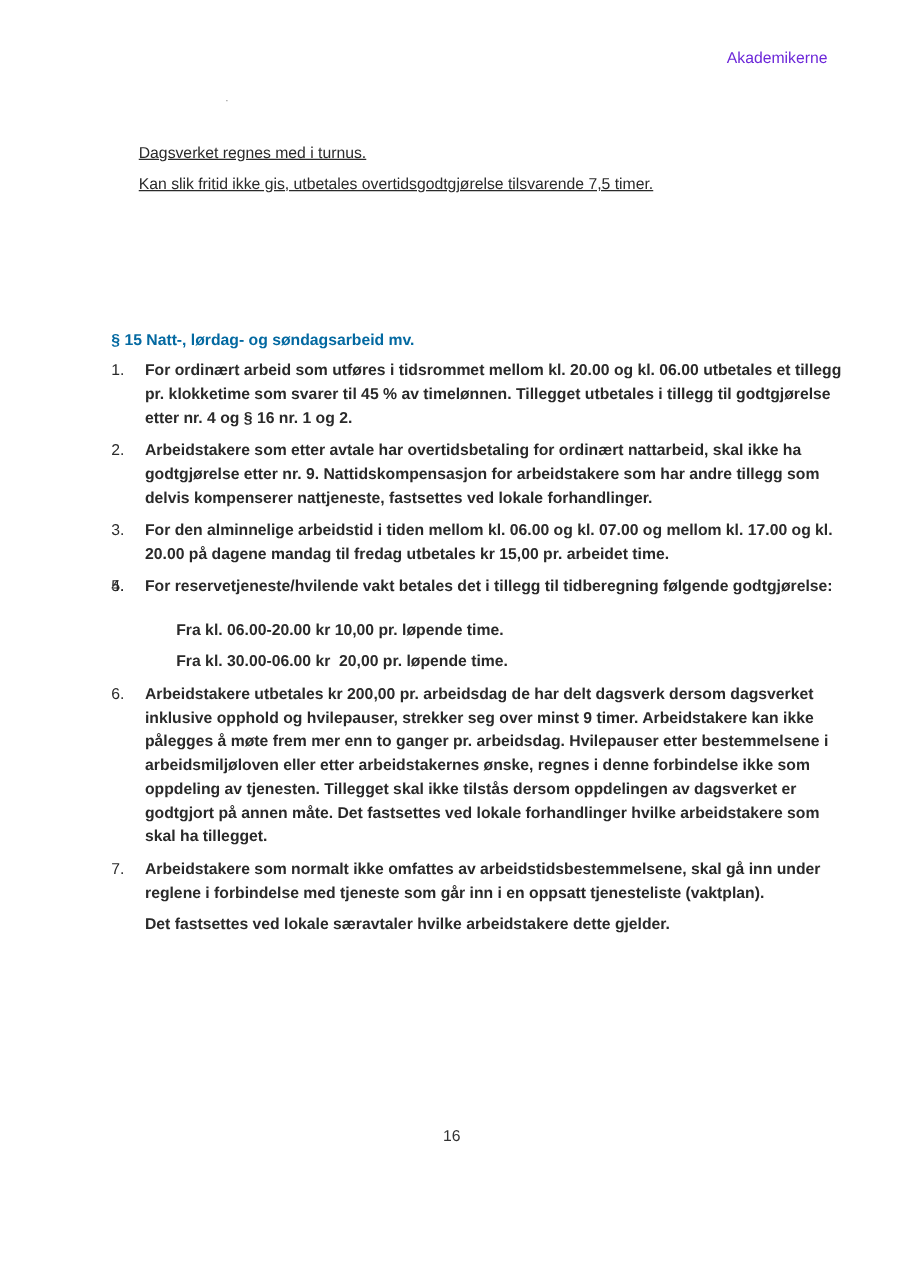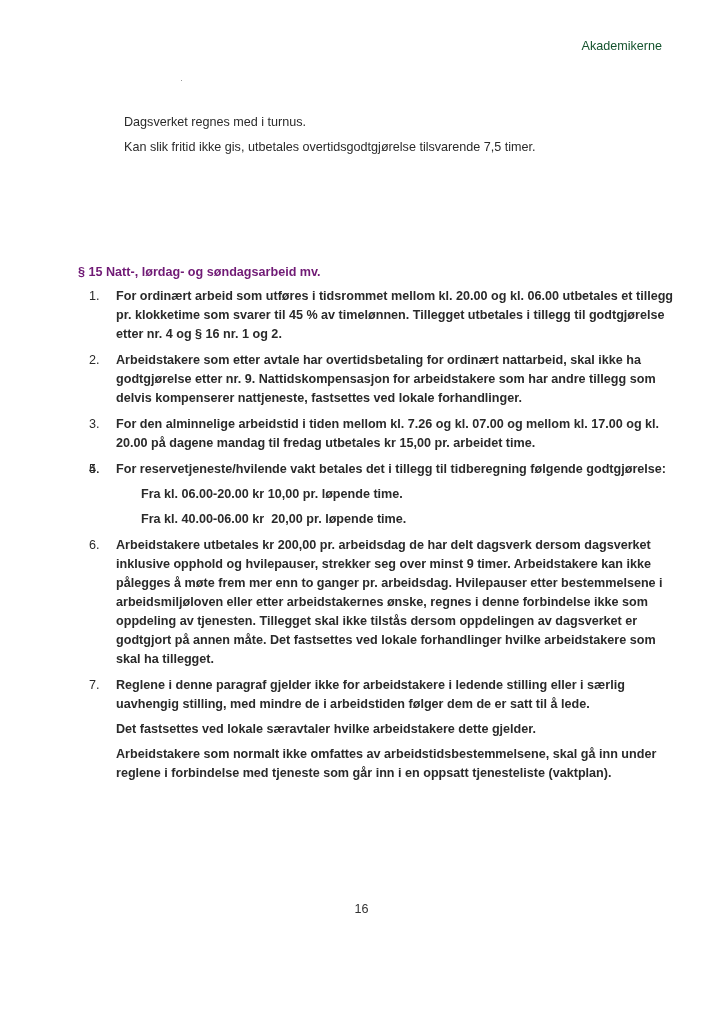--- a/index.html
+++ b/index.html
@@ -15,45 +15,46 @@
       font-family: "Liberation Sans", sans-serif;
       color: #2a2a2a;
       font-size: 12.6px;
       line-height: 19px;
     }
     .header-org {
       position: absolute;
       top: 37px;
       right: 57px;
       font-size: 12.6px;
-      color: #14532d;
+      color: #6d28d9;
     }
     .speck {
       position: absolute;
       left: 181px;
       top: 80px;
       width: 1px;
       height: 1px;
       background: #999;
     }
     .body-text {
       position: absolute;
-      left: 124px;
+      left: 111px;
       top: 113px;
       width: 560px;
+      text-decoration: underline;
     }
     .p {
       margin: 0 0 6px 0;
     }
     .section-heading {
       position: absolute;
-      left: 78px;
+      left: 89px;
       top: 263px;
       font-weight: bold;
-      color: #701a75;
+      color: #0369a1;
       font-size: 12.6px;
     }
     .list {
       position: absolute;
       left: 89px;
       top: 287px;
       width: 590px;
     }
     .item {
       position: relative;
@@ -63,21 +64,21 @@
     .item-num {
       position: absolute;
       left: 0;
       top: 0;
       width: 20px;
     }
     .item .p { margin-bottom: 6px; font-weight: bold; }
     .item .p:last-child { margin-bottom: 0; }
     .sub {
       padding-left: 25px;
-      margin-top: 6px;
+      margin-top: 16px;
     }
     .sub .p { margin-bottom: 6px; }
     .page-number {
       position: absolute;
       top: 900px;
       left: 0;
       width: 719px;
       text-align: center;
       padding-left: 2px;
       color: #333;
@@ -100,38 +101,37 @@
   <div class="item">
     <span class="item-num">1.</span>
     <p class="p">For ordinært arbeid som utføres i tidsrommet mellom kl. 20.00 og kl. 06.00 utbetales et tillegg pr. klokketime som svarer til 45 % av timelønnen. Tillegget utbetales i tillegg til godtgjørelse etter nr. 4 og § 16 nr. 1 og 2.</p>
   </div>
   <div class="item">
     <span class="item-num">2.</span>
     <p class="p">Arbeidstakere som etter avtale har overtidsbetaling for ordinært nattarbeid, skal ikke ha godtgjørelse etter nr. 9. Nattidskompensasjon for arbeidstakere som har andre tillegg som delvis kompenserer nattjeneste, fastsettes ved lokale forhandlinger.</p>
   </div>
   <div class="item">
     <span class="item-num">3.</span>
-    <p class="p">For den alminnelige arbeidstid i tiden mellom kl. 7.26 og kl. 07.00 og mellom kl. 17.00 og kl. 20.00 på dagene mandag til fredag utbetales kr 15,00 pr. arbeidet time.</p>
+    <p class="p">For den alminnelige arbeidstid i tiden mellom kl. 06.00 og kl. 07.00 og mellom kl. 17.00 og kl. 20.00 på dagene mandag til fredag utbetales kr 15,00 pr. arbeidet time.</p>
   </div>
   <div class="item">
     <span class="item-num">4.</span>
   </div>
   <div class="item">
     <span class="item-num">5.</span>
     <p class="p">For reservetjeneste/hvilende vakt betales det i tillegg til tidberegning følgende godtgjørelse:</p>
     <div class="sub">
       <p class="p" style="white-space: pre;">Fra kl. 06.00-20.00 kr 10,00 pr. løpende time.</p>
-      <p class="p" style="white-space: pre;">Fra kl. 40.00-06.00 kr  20,00 pr. løpende time.</p>
+      <p class="p" style="white-space: pre;">Fra kl. 30.00-06.00 kr  20,00 pr. løpende time.</p>
     </div>
   </div>
   <div class="item">
     <span class="item-num">6.</span>
     <p class="p">Arbeidstakere utbetales kr 200,00 pr. arbeidsdag de har delt dagsverk dersom dagsverket inklusive opphold og hvilepauser, strekker seg over minst 9 timer. Arbeidstakere kan ikke pålegges å møte frem mer enn to ganger pr. arbeidsdag. Hvilepauser etter bestemmelsene i arbeidsmiljøloven eller etter arbeidstakernes ønske, regnes i denne forbindelse ikke som oppdeling av tjenesten. Tillegget skal ikke tilstås dersom oppdelingen av dagsverket er godtgjort på annen måte. Det fastsettes ved lokale forhandlinger hvilke arbeidstakere som skal ha tillegget.</p>
   </div>
   <div class="item">
     <span class="item-num">7.</span>
-    <p class="p">Reglene i denne paragraf gjelder ikke for arbeidstakere i ledende stilling eller i særlig uavhengig stilling, med mindre de i arbeidstiden følger dem de er satt til å lede.</p>
+    <p class="p">Arbeidstakere som normalt ikke omfattes av arbeidstidsbestemmelsene, skal gå inn under reglene i forbindelse med tjeneste som går inn i en oppsatt tjenesteliste (vaktplan).</p>
     <p class="p">Det fastsettes ved lokale særavtaler hvilke arbeidstakere dette gjelder.</p>
-    <p class="p">Arbeidstakere som normalt ikke omfattes av arbeidstidsbestemmelsene, skal gå inn under reglene i forbindelse med tjeneste som går inn i en oppsatt tjenesteliste (vaktplan).</p>
   </div>
 </div>
 
 <div class="page-number">16</div>
 
 </body></html>

